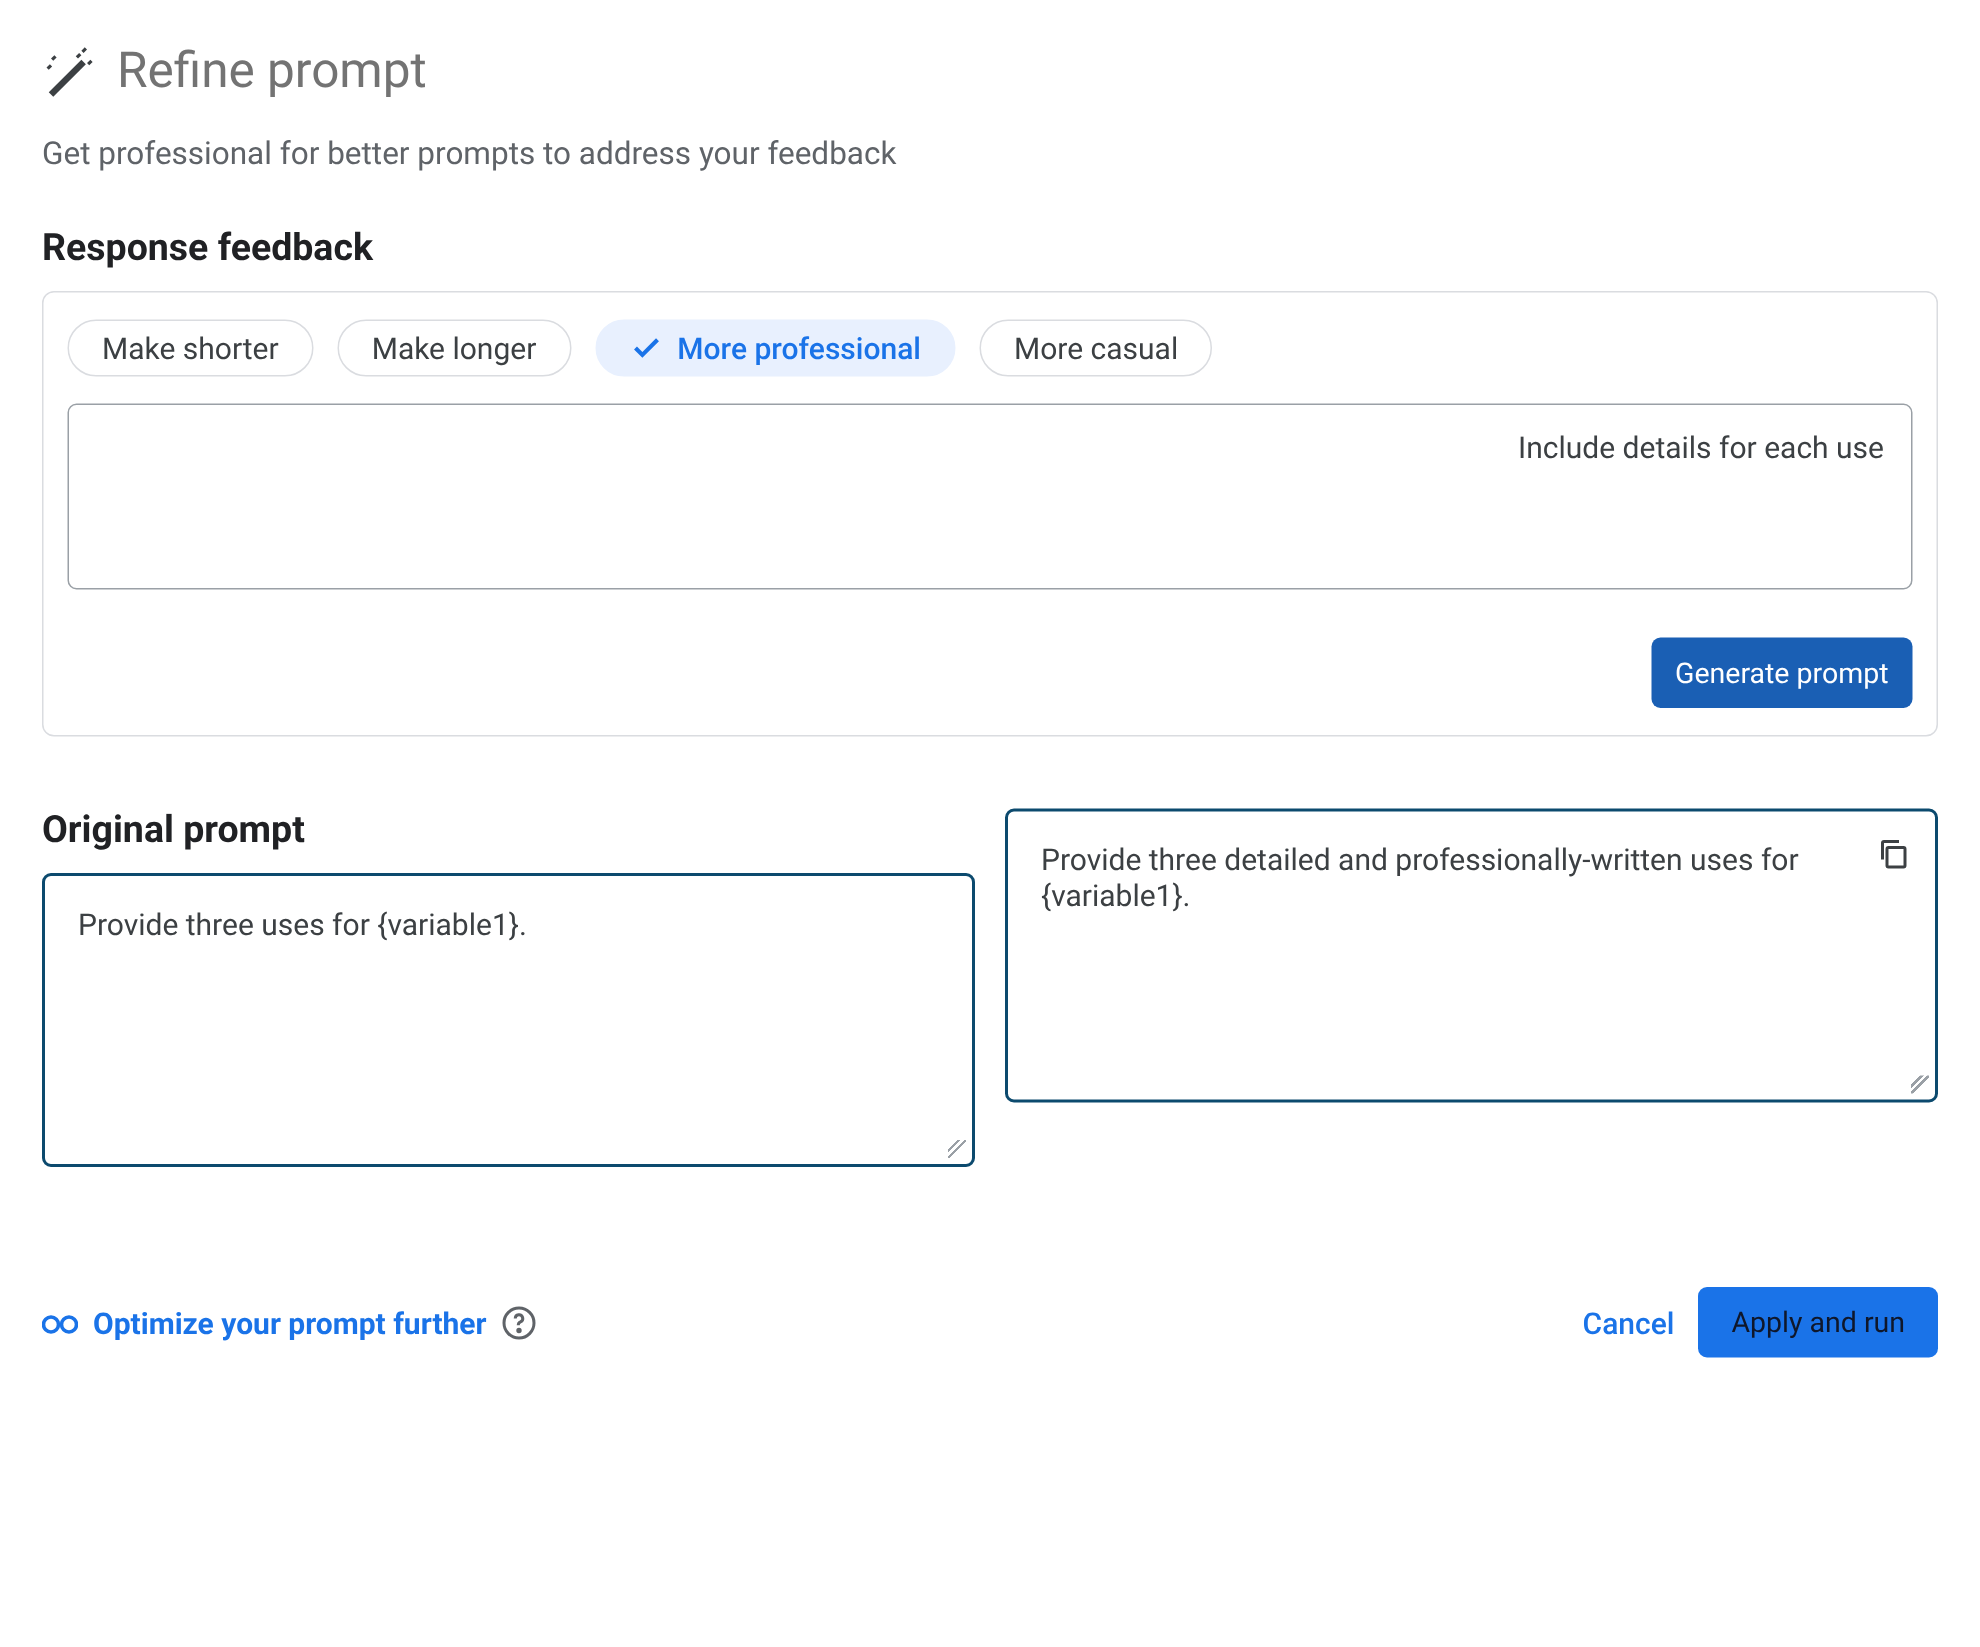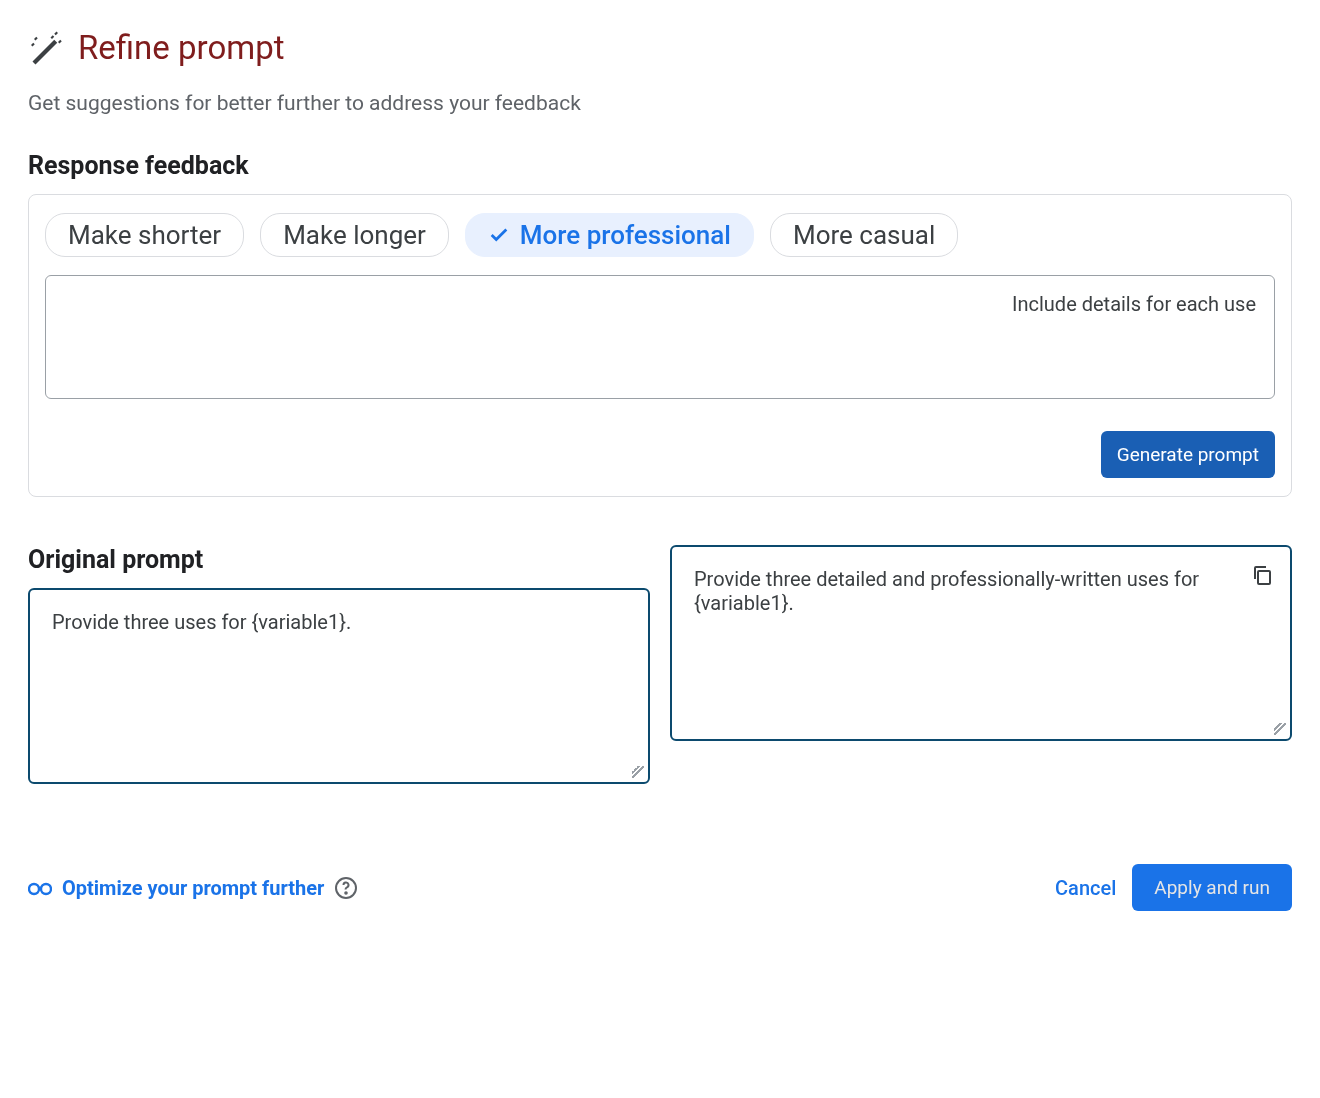--- a/index.html
+++ b/index.html
@@ -4,37 +4,37 @@
   <style>
     * { box-sizing: border-box; margin: 0; padding: 0; }
     body {
       font-family: "Google Sans", Roboto, Arial, sans-serif;
       color: #3c4043;
       padding: 28px;
       width: 1320px;
       background: #fff;
     }
     .title-row { display: flex; align-items: center; gap: 14px; margin-bottom: 24px; }
-    .title-row h1 { font-size: 33px; font-weight: 400; color: #7f1d1d; }
+    .title-row h1 { font-size: 33px; font-weight: 400; color: #737373; }
     .wand-icon { width: 36px; height: 36px; color: #3c4043; }
     .subtitle { font-size: 21px; color: #5f6368; margin-bottom: 36px; }
     .section-label { font-size: 25px; color: #202124; margin-bottom: 14px; font-weight: 700; }
     .feedback-card {
       border: 1px solid #dadce0;
       border-radius: 8px;
       padding: 18px 16px 18px 16px;
       margin-bottom: 48px;
     }
     .chips-row { display: flex; gap: 16px; margin-bottom: 18px; flex-wrap: wrap; }
     .chip {
       display: inline-flex; align-items: center; gap: 10px;
       border: 1px solid #dadce0;
       border-radius: 20px;
       padding: 6px 22px;
-      font-size: 26px;
+      font-size: 20px;
       color: #3c4043;
       background: #fff;
       cursor: pointer;
       font-family: inherit;
     }
     .chip.selected {
       background: #e8f0fe;
       border-color: #e8f0fe;
       color: #1a73e8;
       font-weight: 500;
@@ -113,21 +113,21 @@
     .cancel-btn {
       background: none; border: none;
       color: #1a73e8;
       font-size: 20px;
       font-weight: 500;
       font-family: inherit;
       cursor: pointer;
     }
     .apply-btn {
       background: #1a73e8;
-      color: #e5e5e5;
+      color: #0f172a;
       border: none;
       border-radius: 6px;
       padding: 12px 22px;
       font-size: 19px;
       font-family: inherit;
       cursor: pointer;
     }
     .link-icon { width: 24px; height: 18px; color: #1a73e8; }
   </style>
 </head>
@@ -135,21 +135,21 @@
 
 <div class="title-row">
   <span class="wand-icon">
     <svg viewBox="0 0 24 24" fill="currentColor" width="36" height="36">
       <path d="M3 21l14.5-14.5 2 2L5 23 3 21zm15.5-17.5l-1-1L19 1l1 1-1.5 1.5zM16 6l-1-1 1.5-1.5 1 1L16 6zm5 3l-1-1 1.5-1.5 1 1L21 9zM5 7l-1-1 1.5-1.5 1 1L5 7zM3 11l-1-1 1.5-1.5 1 1L3 11z"></path>
     </svg>
   </span>
   <h1>Refine prompt</h1>
 </div>
 
-<p class="subtitle">Get suggestions for better further to address your feedback</p>
+<p class="subtitle">Get professional for better prompts to address your feedback</p>
 
 <div class="section-label">Response feedback</div>
 
 <div class="feedback-card">
   <div class="chips-row">
     <button class="chip">
 
       <span>Make shorter</span>
     </button>
     <button class="chip">

